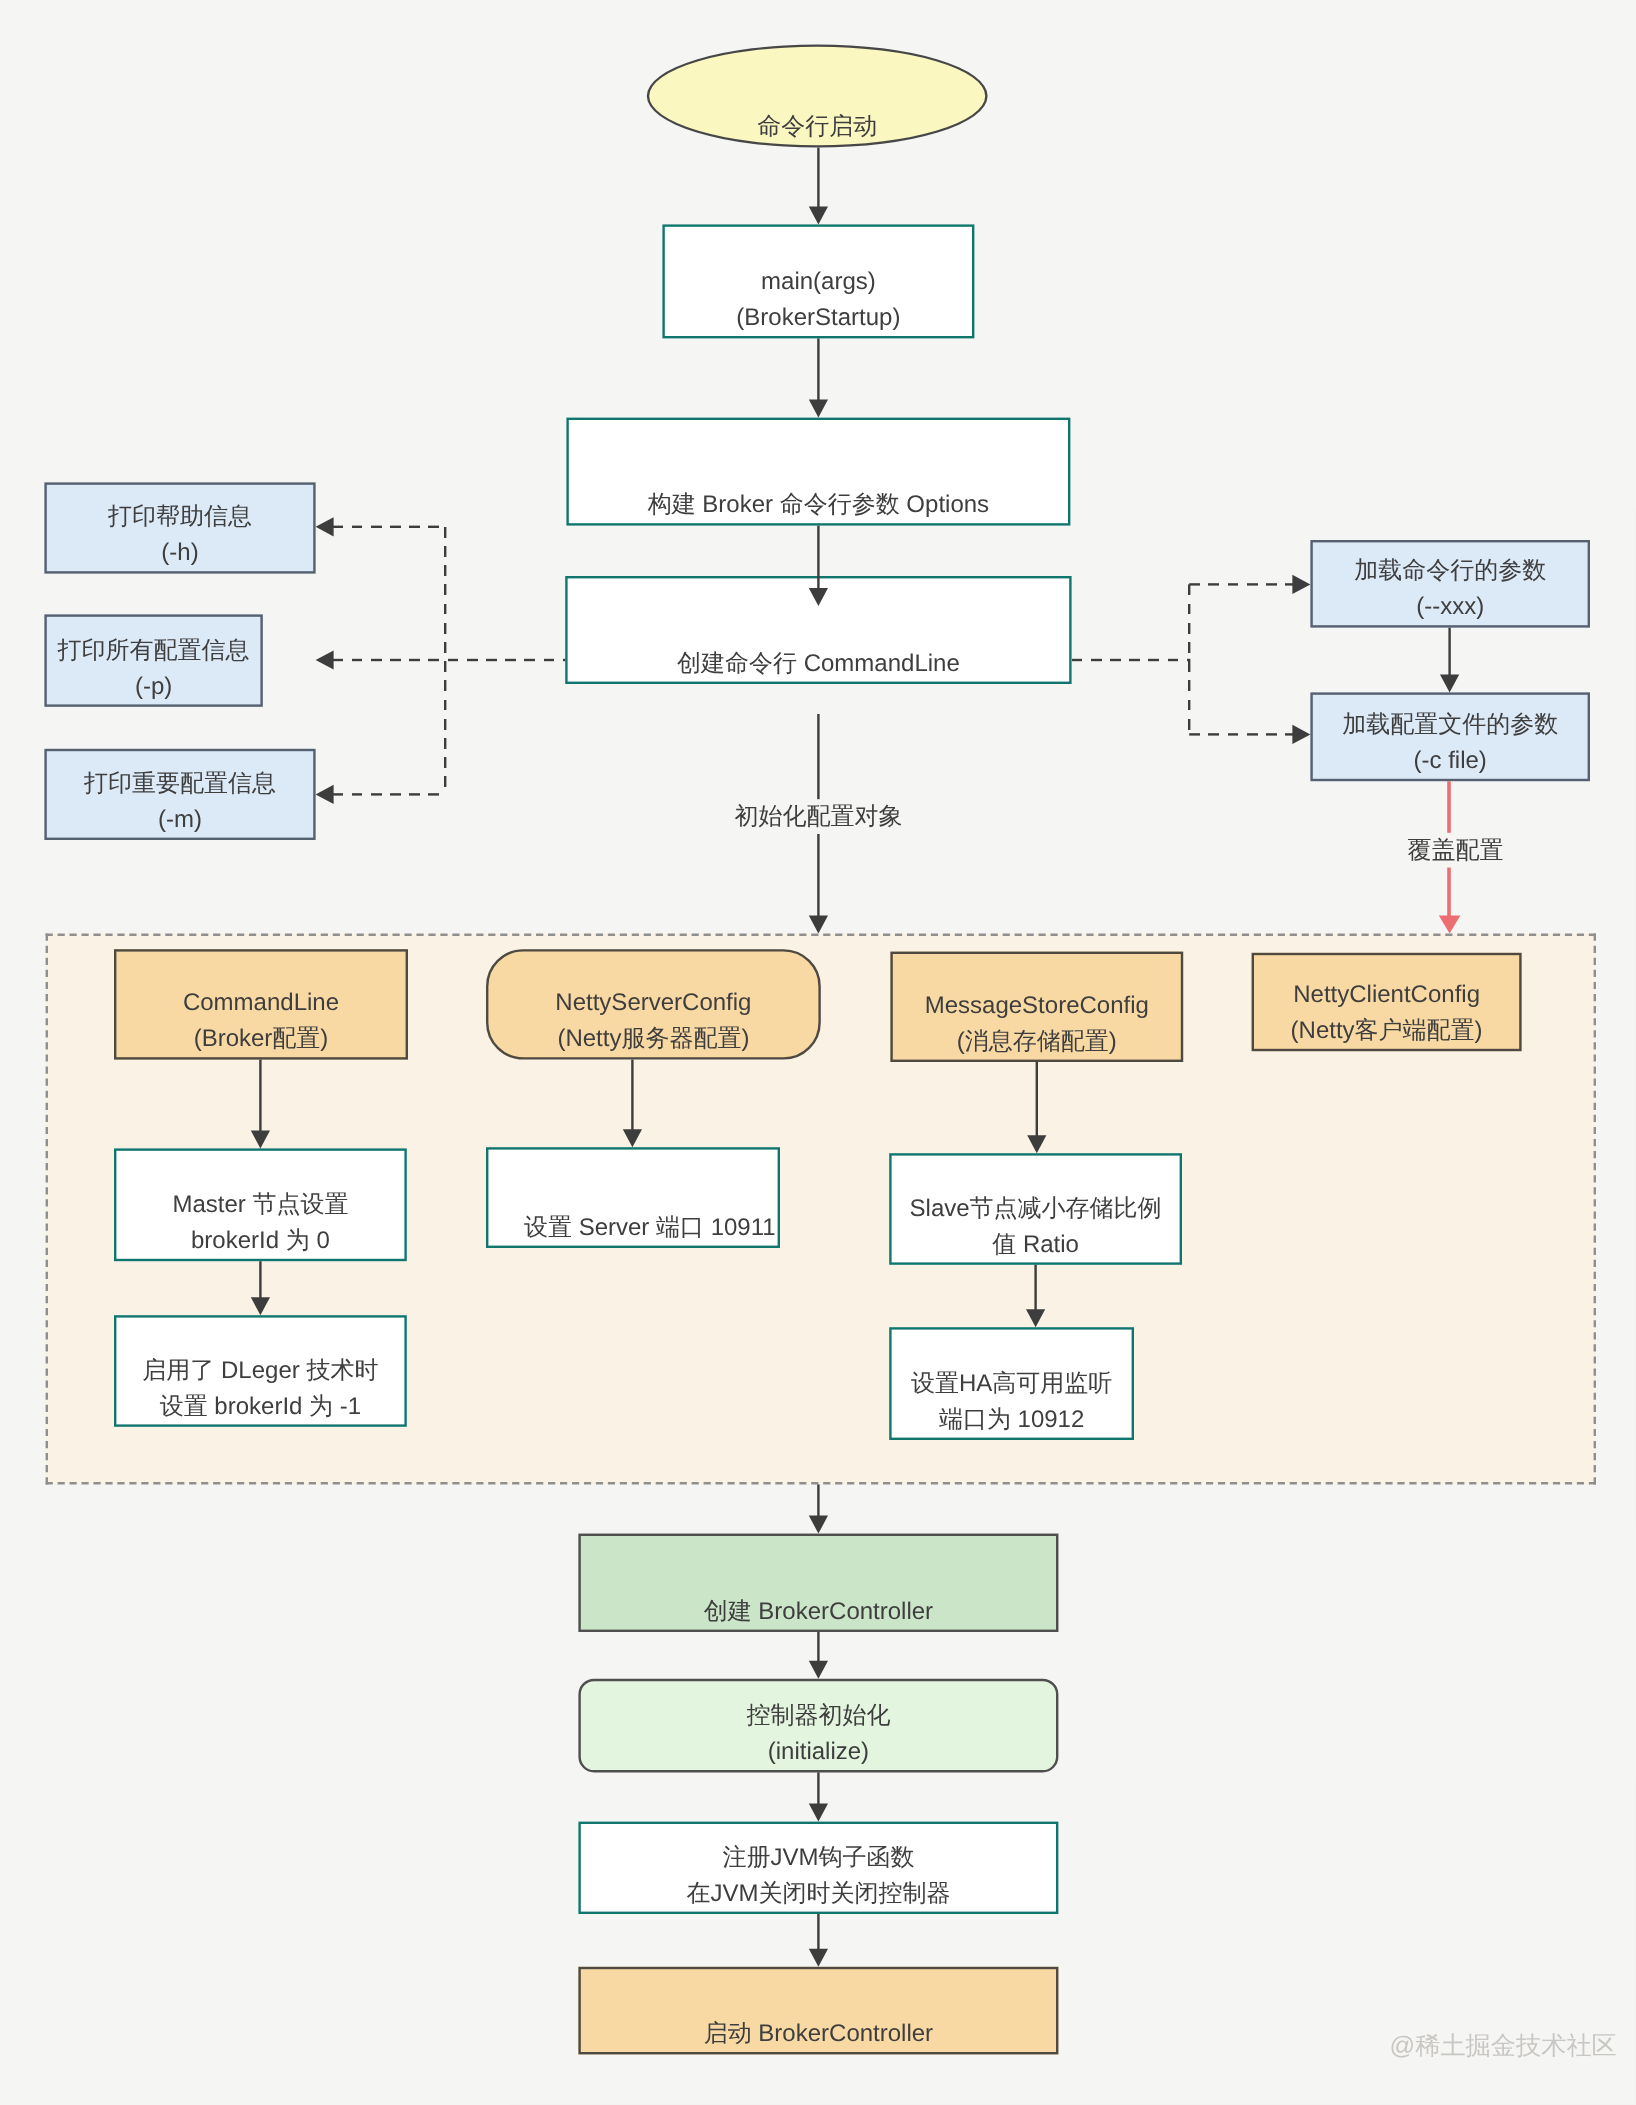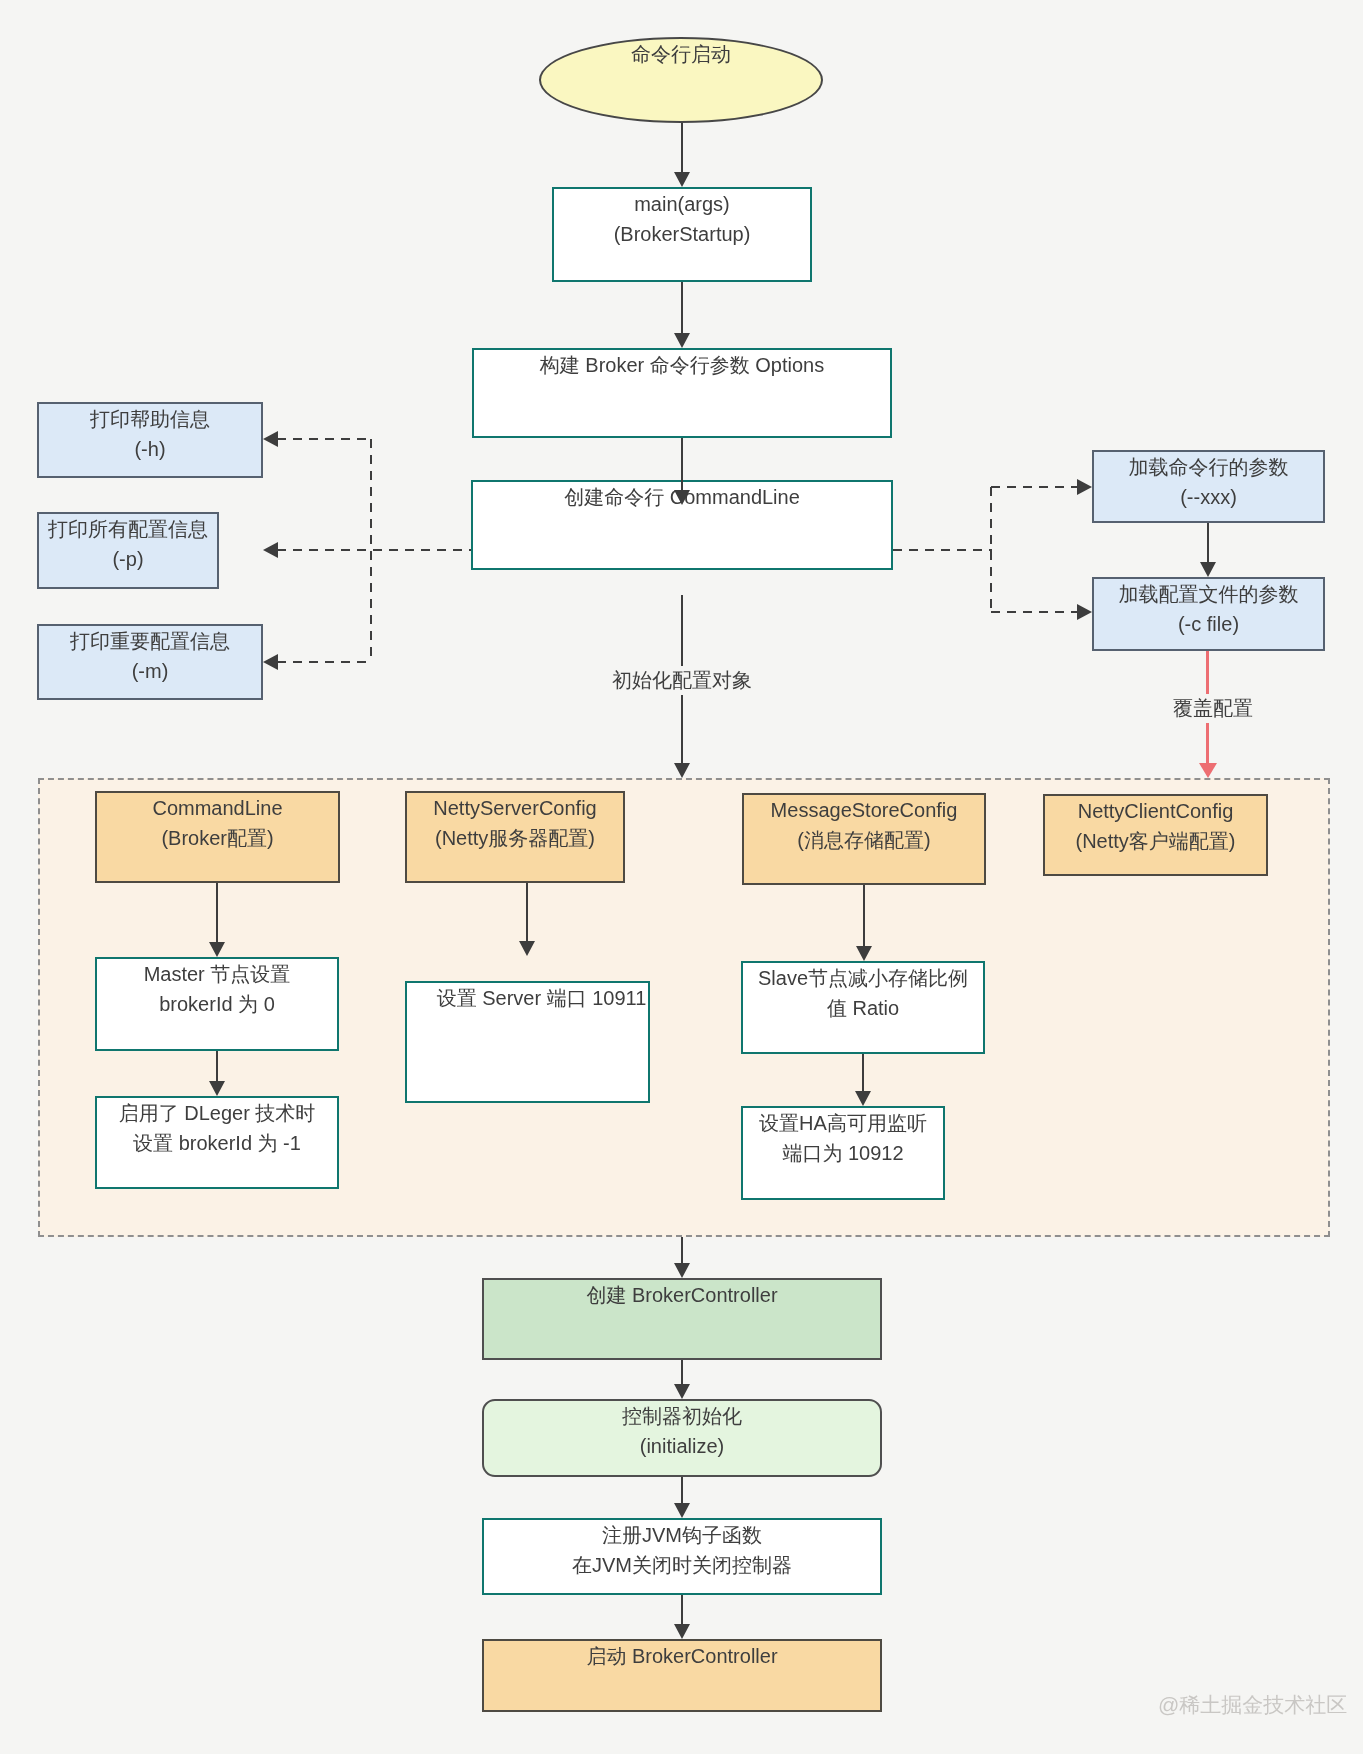--- a/index.html
+++ b/index.html
@@ -1,20 +1,20 @@
 <!DOCTYPE html>
 <html style="--bg: #F5F5F3; --yellow: #FAF7C1; --blue: #DCE9F7; --orange: #F9D9A3; --green: #CBE5C9; --lightgreen: #E4F5DF; --cream: #FBF2E6; --red: #ED6E72; --line: #3d3d3d; --text: #3E3E3E; --watermark: #C9C7C4;"><head>
 <meta charset="utf-8">
 <style>
   html,body{margin:0;padding:0;}
   body{font-family:"Liberation Sans","DejaVu Sans",sans-serif;background:#e9e9e9;}
   .stage{position:relative;width:1363px;height:1754px;background:var(--bg,#F5F5F3);overflow:hidden;margin:0 auto;}
   .node{
     position:absolute;box-sizing:border-box;
-    display:flex;align-items:flex-start;justify-content:center;
+    display:flex;align-items:flex-end;justify-content:center;
     text-align:center;white-space:pre-line;
     font-size:20px;line-height:1.5;color:var(--text,#3E3E3E);
     border:2px solid #0f766e;background:#ffffff;
   }
   .ellipse{border-radius:50%;background:var(--yellow,#FAF7C1);border-color:#474747;}
   .blue{background:var(--blue,#DCE9F7);border-color:#566170;}
   .orange{background:var(--orange,#F9D9A3);border-color:#4e4a42;}
   .green{background:var(--green,#CBE5C9);border-color:#4f4f4f;}
   .lightgreen{background:var(--lightgreen,#E4F5DF);border-color:#4f4f4f;}
   .config-container{position:absolute;box-sizing:border-box;border:2px dashed #8f8f8f;background:var(--cream,#FBF2E6);}
@@ -56,33 +56,33 @@
 (--xxx)</span></div>
 
   <div class="node blue" style="left:1092px;top:577px;width:233px;height:74px;"><span>加载配置文件的参数
 (-c file)</span></div>
 
   <div class="config-container" style="left:38px;top:778px;width:1292px;height:459px;"></div>
 
   <div class="node orange" style="left:95px;top:791px;width:245px;height:92px;"><span>CommandLine
 (Broker配置)</span></div>
 
-  <div class="node orange" style="left:405px;top:791px;width:220px;height:92px;"><span>NettyServerConfig
+  <div class="node orange" style="left:405px;top:791px;width:279px;height:92px;border-radius:31px;"><span>NettyServerConfig
 (Netty服务器配置)</span></div>
 
   <div class="node orange" style="left:742px;top:793px;width:244px;height:92px;"><span>MessageStoreConfig
 (消息存储配置)</span></div>
 
   <div class="node orange" style="left:1043px;top:794px;width:225px;height:82px;"><span>NettyClientConfig
 (Netty客户端配置)</span></div>
 
   <div class="node" style="left:95px;top:957px;width:244px;height:94px;"><span>Master 节点设置
 brokerId 为 0</span></div>
 
-  <div class="node" style="left:405px;top:981px;width:245px;height:122px;padding-left:28px;"><span>设置 Server 端口 10911</span></div>
+  <div class="node" style="left:405px;top:956px;width:245px;height:84px;padding-left:28px;"><span>设置 Server 端口 10911</span></div>
 
   <div class="node" style="left:741px;top:961px;width:244px;height:93px;"><span>Slave节点减小存储比例
 值 Ratio</span></div>
 
   <div class="node" style="left:95px;top:1096px;width:244px;height:93px;"><span>启用了 DLeger 技术时
 设置 brokerId 为 -1</span></div>
 
   <div class="node" style="left:741px;top:1106px;width:204px;height:94px;"><span>设置HA高可用监听
 端口为 10912</span></div>
 

